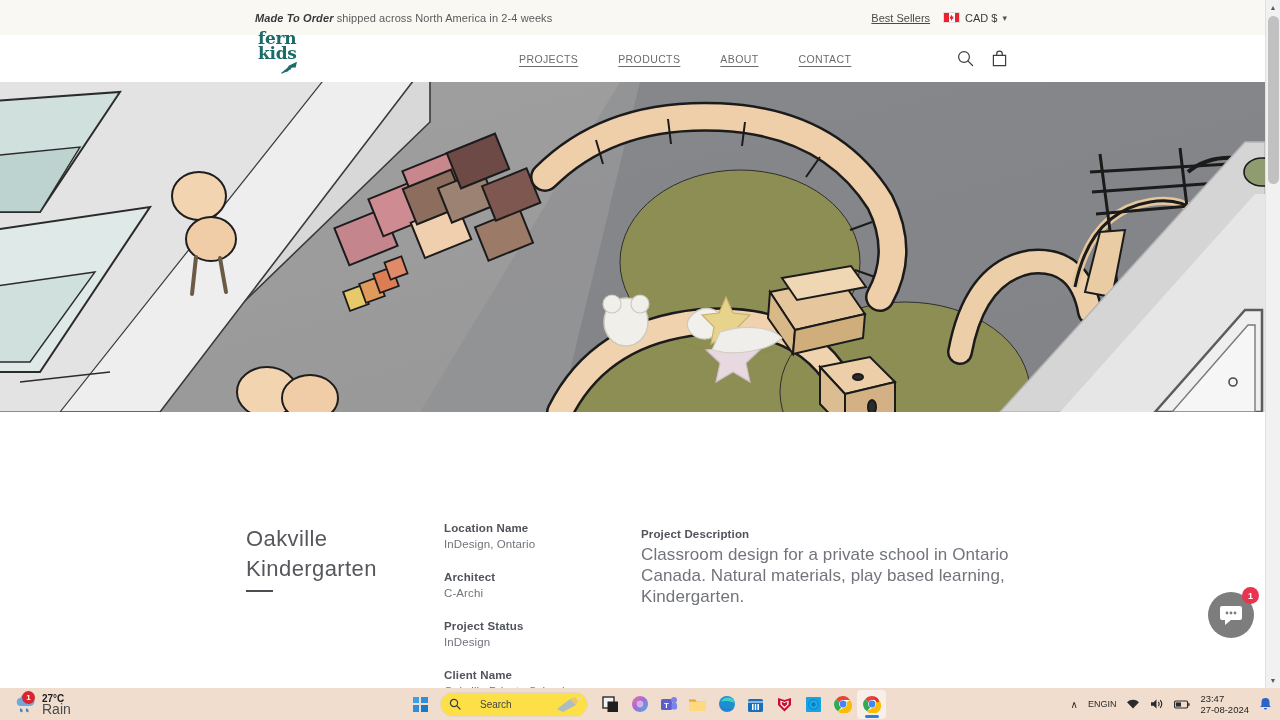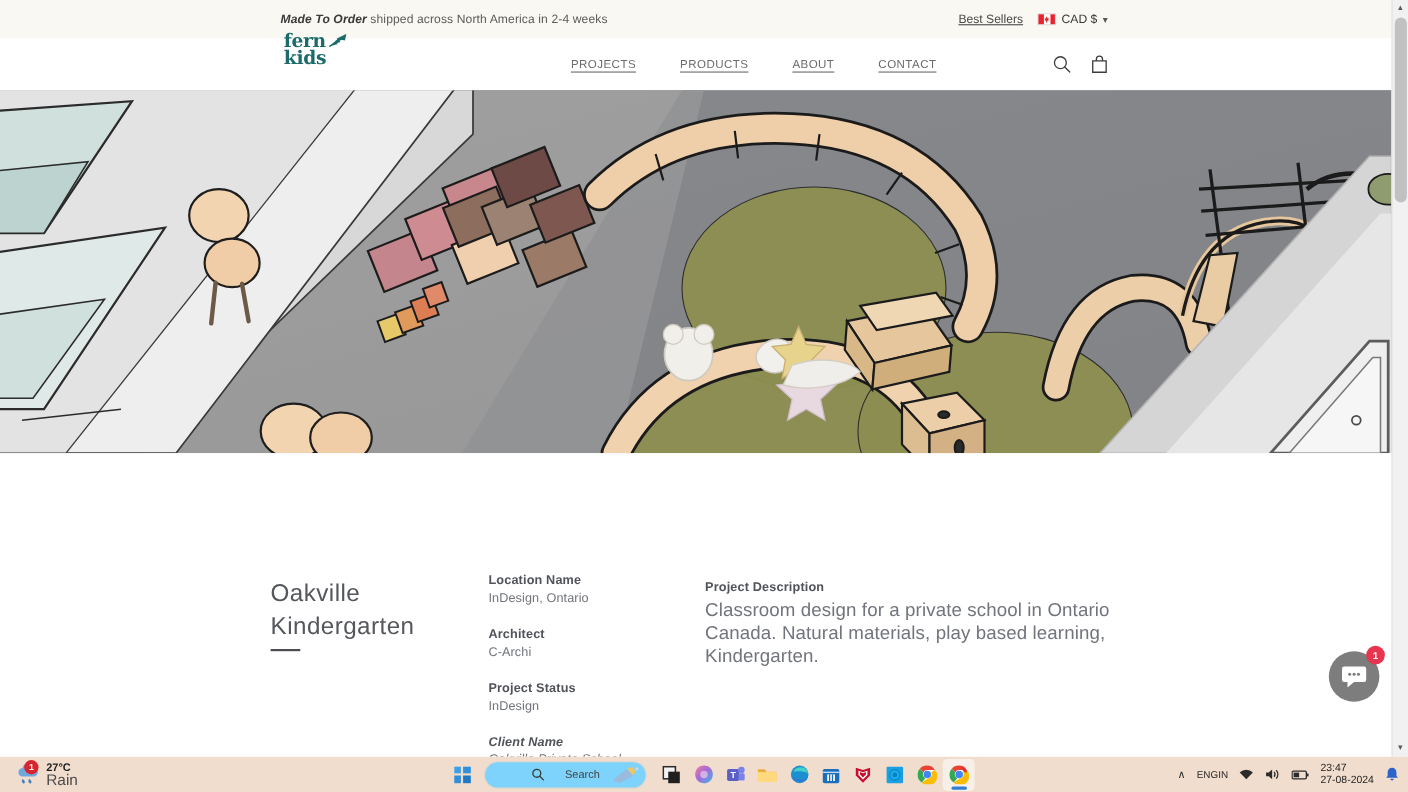--- a/index.html
+++ b/index.html
@@ -85,22 +85,23 @@
     background: #ffffff;
     display: flex;
     align-items: center;
     position: relative;
   }
   .logo {
     position: absolute;
     left: 258px;
     top: -4px;
     display: flex;
-    align-items: flex-start;
-    cursor: pointer;
+    align-items: flex-end;
+    cursor: pointer;
+    flex-direction: column;
   }
   .logo-text {
     font-family: "DejaVu Serif", serif;
     font-weight: 700;
     font-size: 17px;
     line-height: 15px;
     color: #1c6b6b;
     letter-spacing: -.3px;
   }
   .logo-leaf {
@@ -170,21 +171,21 @@
     height: 2px;
     background: #4b4d52;
   }
   .fields {
     position: absolute;
     left: 444px;
     top: 110px;
     width: 175px;
   }
   .field { margin-bottom: 21px; }
-  .field:last-child { margin-bottom: 0; font-style: italic; }
+  .field:last-child { margin-bottom: 0; }
   .field-label {
     font-size: 11.5px;
     font-weight: 700;
     color: #50535a;
     letter-spacing: .15px;
     margin-bottom: 4px;
   }
   .field-value {
     font-size: 11.5px;
     color: #71747b;
@@ -313,31 +314,30 @@
   }
   .win-logo { width: 15px; height: 15px; display: grid; grid-template-columns: 1fr 1fr; grid-template-rows: 1fr 1fr; gap: 1.6px; }
   .win-logo span { background: #2f8fdc; }
   .win-logo span:nth-child(1){ background:#3aa0e8; }
   .win-logo span:nth-child(2){ background:#2f8fdc; }
   .win-logo span:nth-child(3){ background:#2f8fdc; }
   .win-logo span:nth-child(4){ background:#1e79c4; }
 
   .search-box {
     width: 148px; height: 25px;
-    background: #7dd3fc;
+    background: #fde047;
     border-radius: 13px;
     display: flex;
     align-items: center;
     padding: 0 8px;
     gap: 19px;
     cursor: text;
     position: relative;
     overflow: hidden;
     border: 1px solid #e3d7cc;
-    justify-content: center;
   }
   .search-ph { font-size: 10px; color: #444; }
   .search-deco {
     position: absolute; right: 5px; top: 3px;
     width: 28px; height: 18px;
   }
   .tb-icons { display: flex; align-items: center; gap: 0; margin-left: 8px; }
   .tb-icon {
     width: 29px; height: 29px;
     display: flex; align-items: center; justify-content: center;

